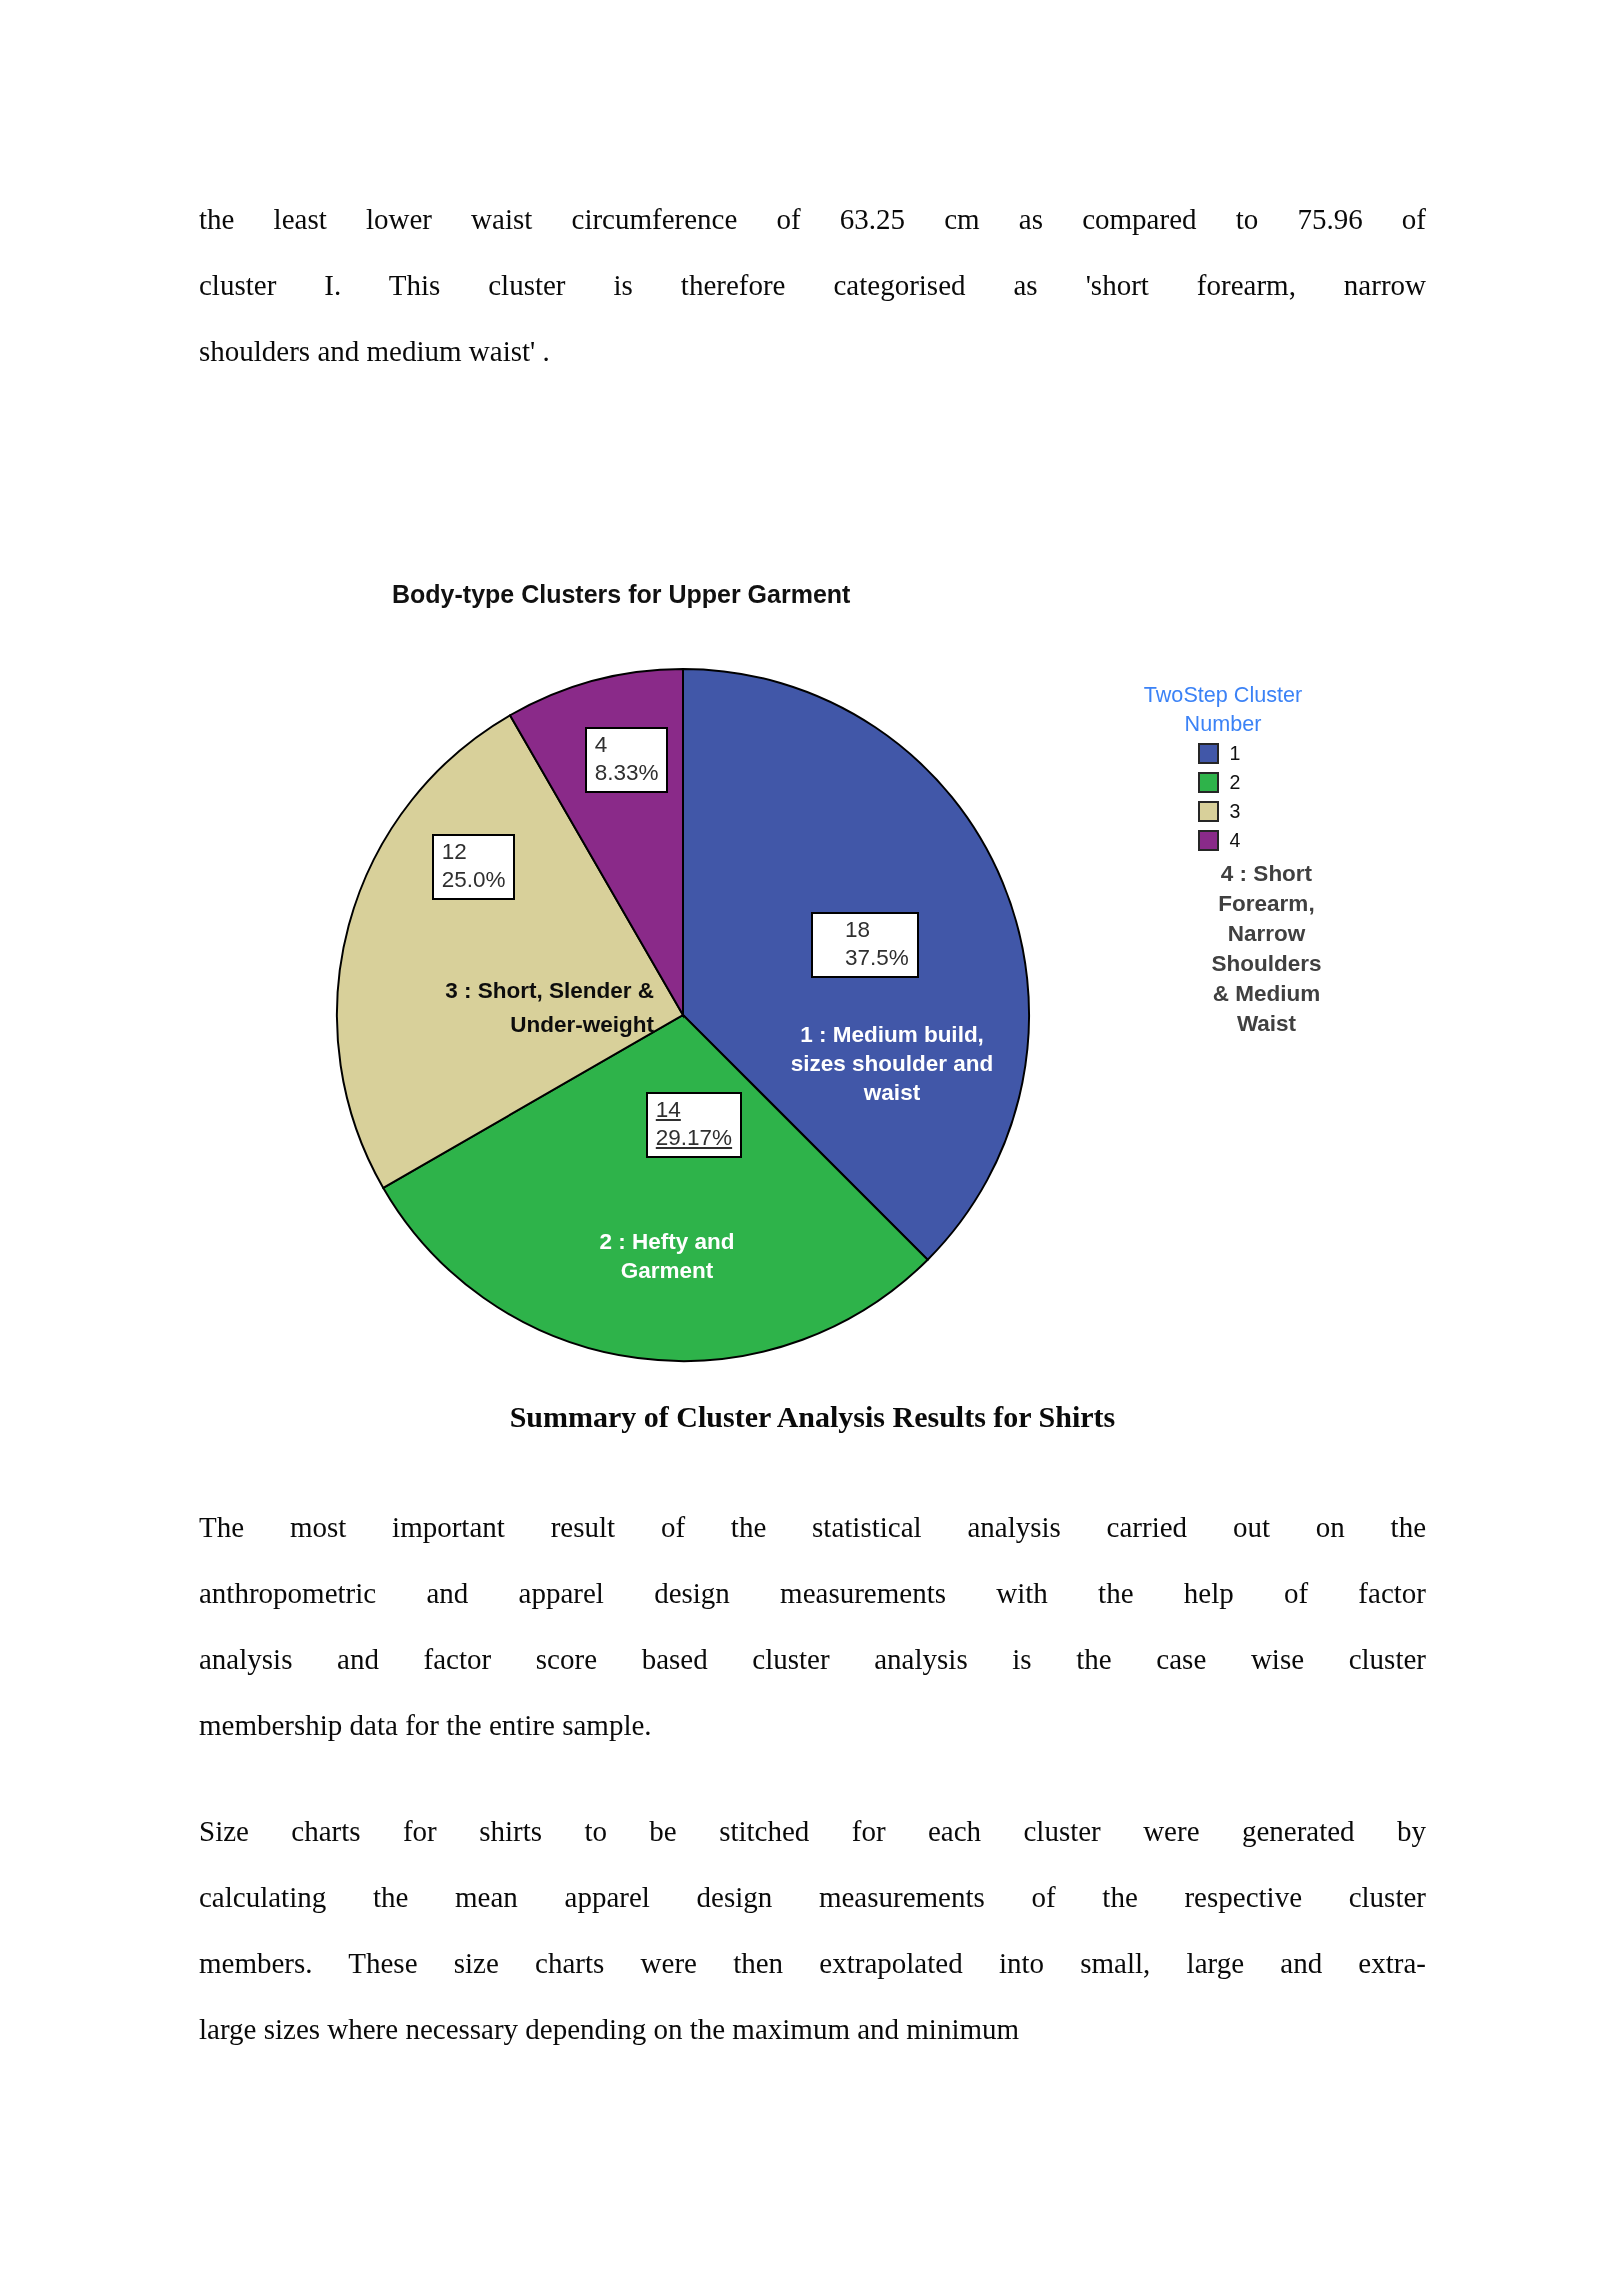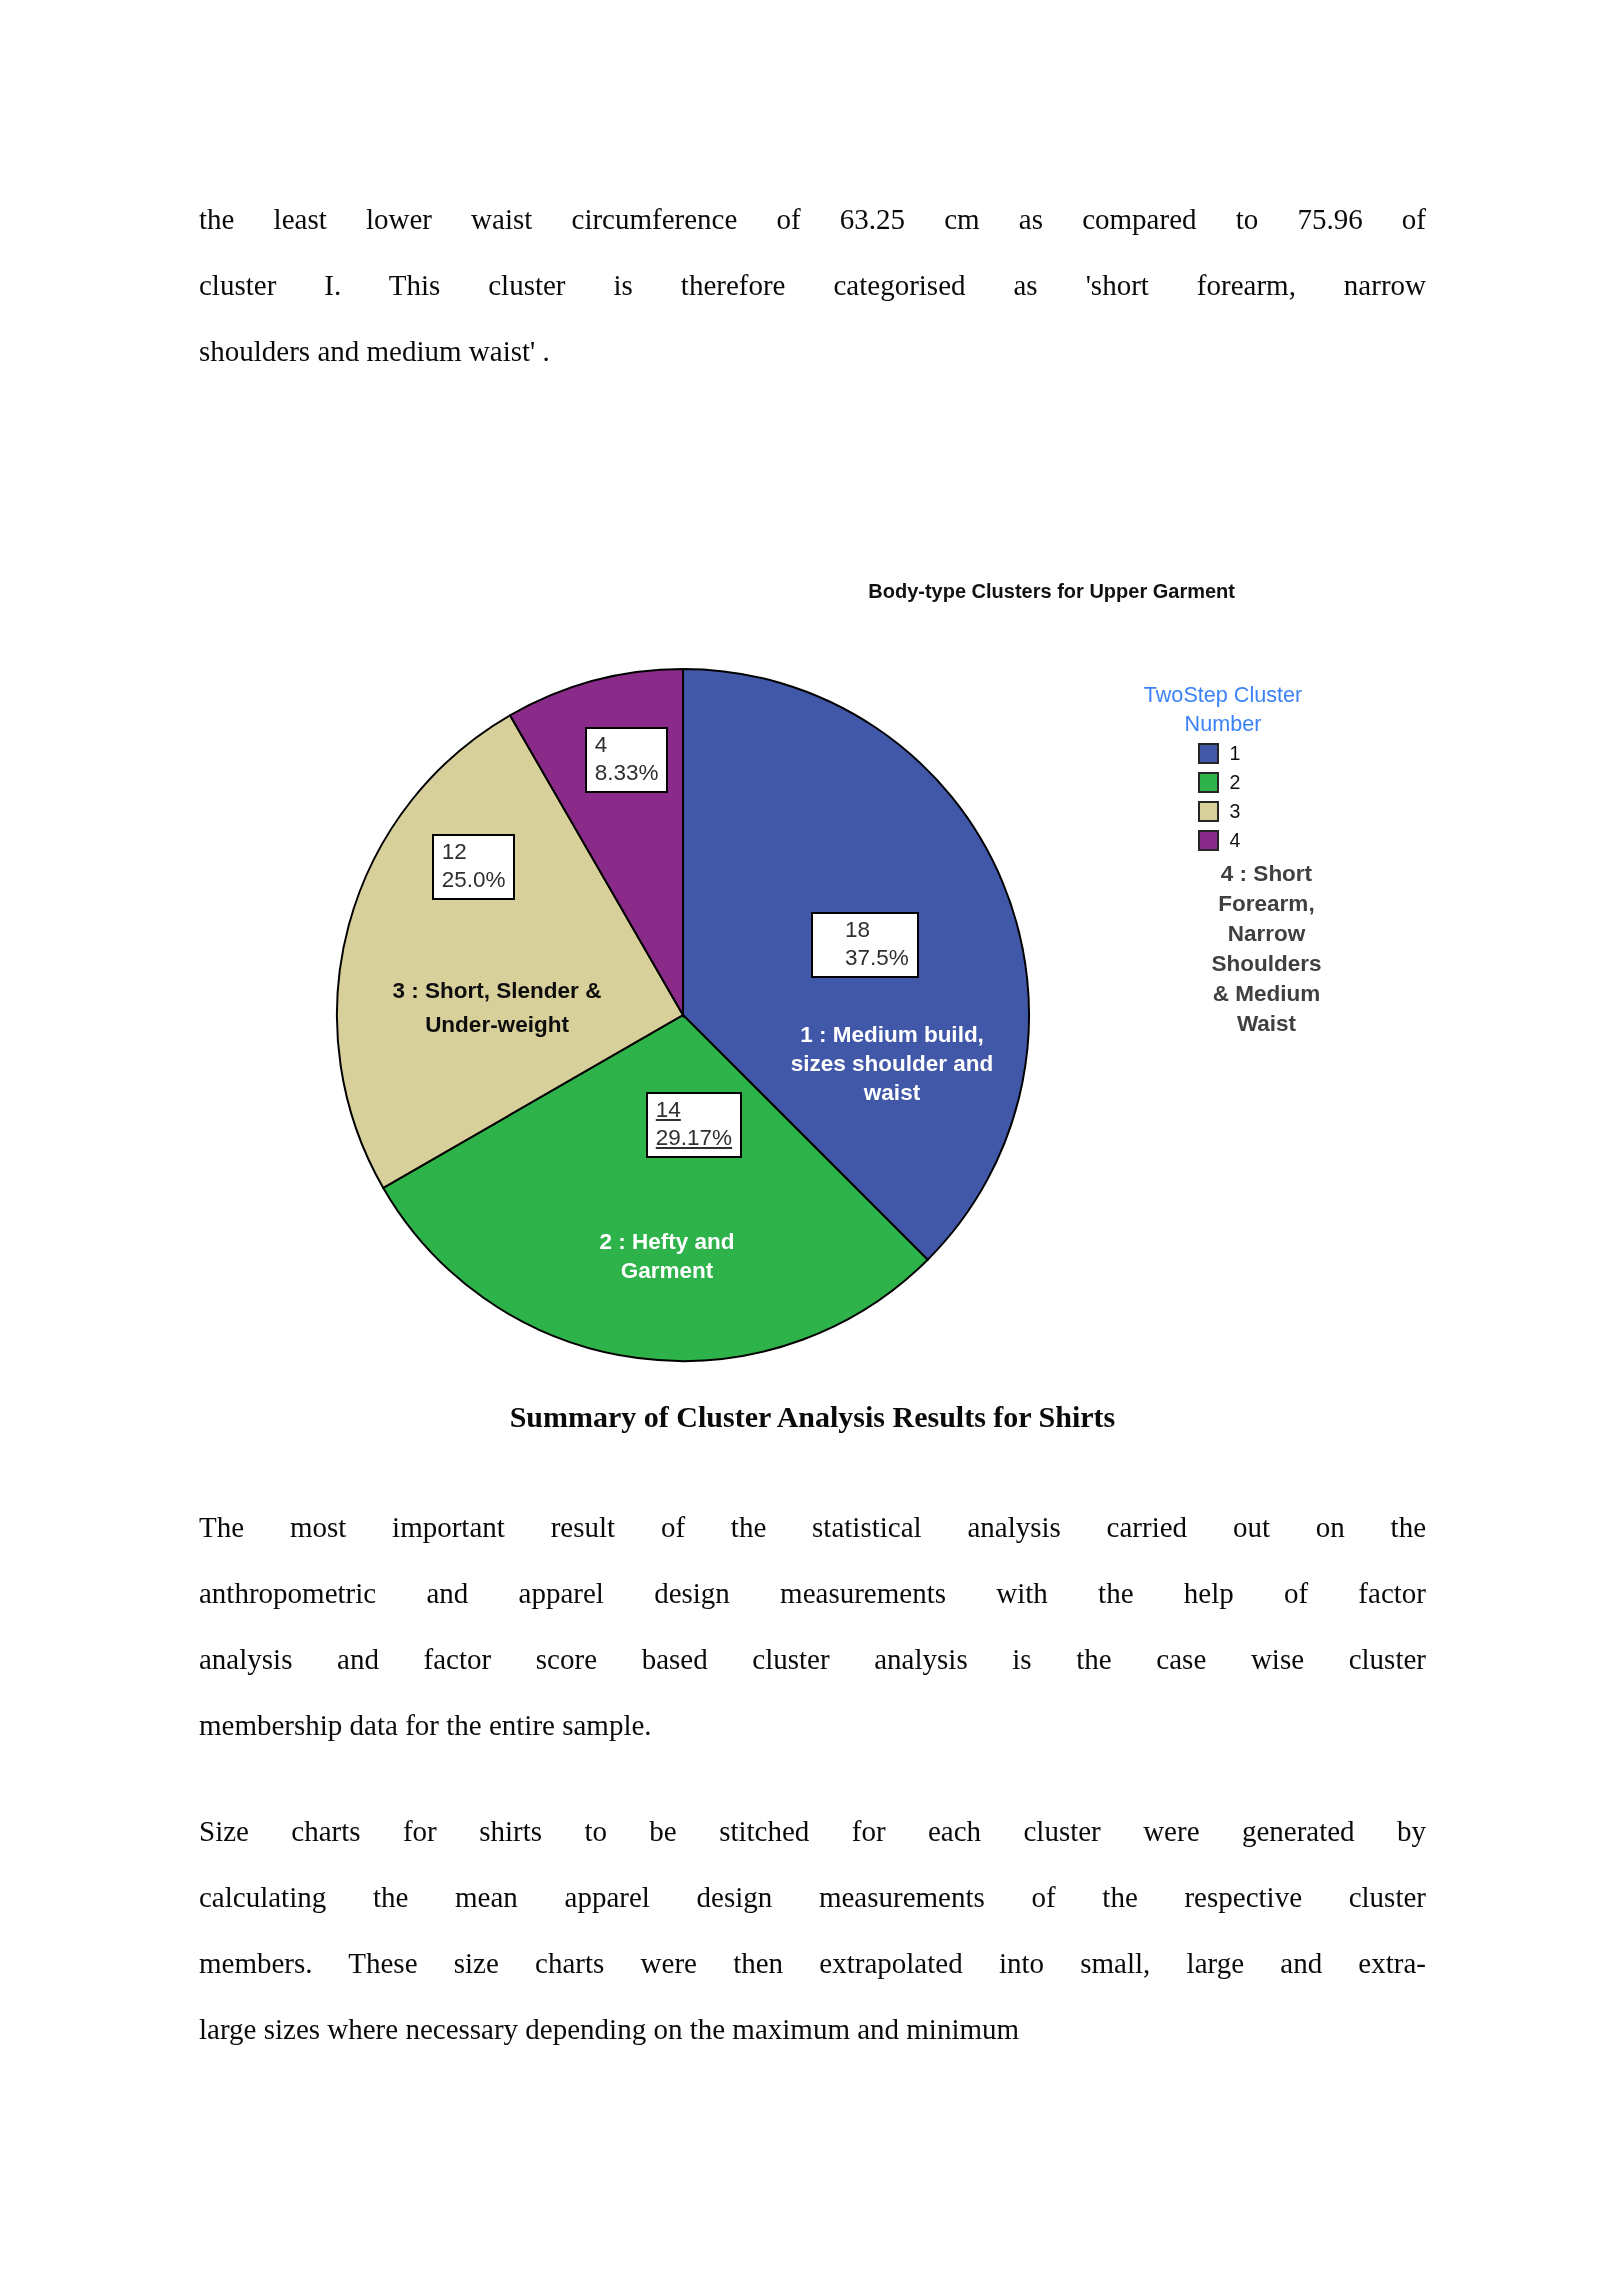--- a/index.html
+++ b/index.html
@@ -16,22 +16,22 @@
   .para{position:absolute;left:199px;width:1227px;font-size:29px;}
   .para .line{line-height:66px;height:66px;text-align:justify;text-align-last:justify;white-space:normal;}
   .para .line.last{text-align-last:left;}
   .heading{
     position:absolute;left:199px;width:1227px;
     font-size:30px;font-weight:bold;line-height:41px;text-align:center;
   }
   
   .chart-title{
     position:absolute;left:392px;top:580px;width:843px;
-    text-align:right;font-family:"Liberation Sans", sans-serif;
-    font-size:20px;font-weight:bold;color:#111111;
+    text-align:left;font-family:"Liberation Sans", sans-serif;
+    font-size:25px;font-weight:bold;color:#111111;
   }
   .pie-svg{position:absolute;left:334px;top:666px;width:698px;height:698px;}
   .count-box{
     position:absolute;background:#ffffff;border:2px solid #000000;
     font-family:"Liberation Sans", sans-serif;font-size:22.5px;line-height:28px;
     color:#2f2f2f;padding:2px 7.8px 3.9px 7.8px;text-align:left;
   }
   .callout{
     position:absolute;text-align:center;
     font-family:"Liberation Sans", sans-serif;font-weight:bold;font-size:22.5px;line-height:29px;
@@ -86,21 +86,21 @@
     </div>
     <div class="count-box" style="left:811px;top:912px;padding-left:32px;">
       <div>18</div>
       <div>37.5%</div>
     </div>
     <div class="count-box" style="left:646px;top:1092px;text-decoration:underline;">
       <div>14</div>
       <div>29.17%</div>
     </div>
 
-    <div class="callout dark" style="left:340px;top:974px;width:314px;">
+    <div class="callout dark" style="left:340px;top:974px;width:314px;text-align:right;">
       <div>3 : Short, Slender &amp;</div>
       <div>Under-weight</div>
     </div>
     <div class="callout light" style="left:737px;top:1020px;width:310px;">
       <div>1 : Medium build,</div>
       <div>sizes shoulder and</div>
       <div>waist</div>
     </div>
     <div class="callout light" style="left:520px;top:1227px;width:294px;">
       <div>2 : Hefty and</div>

